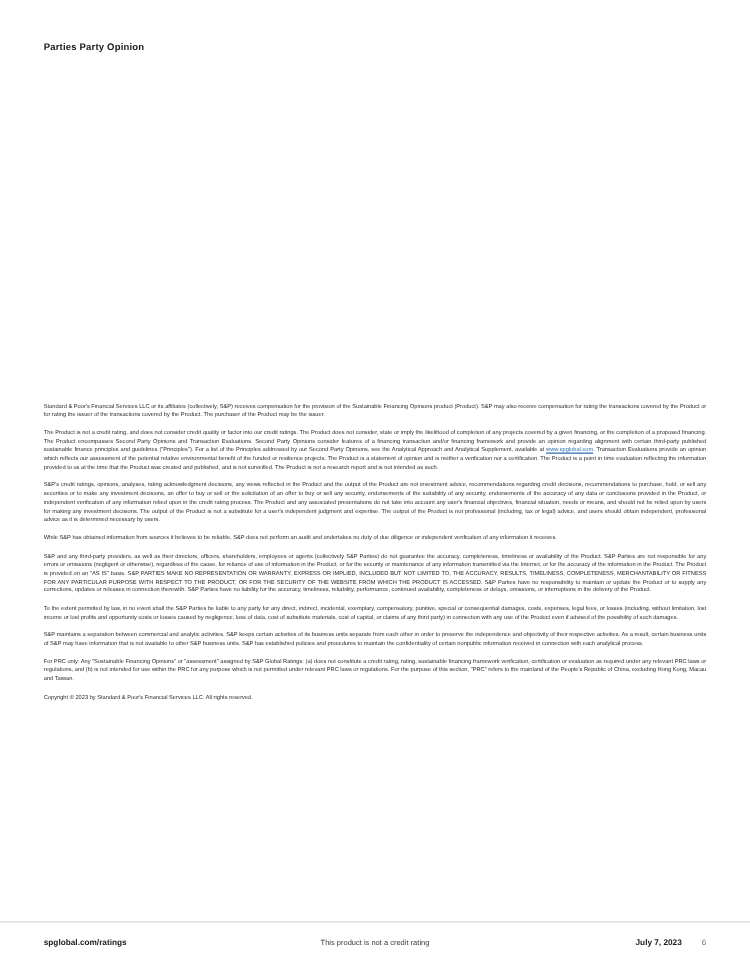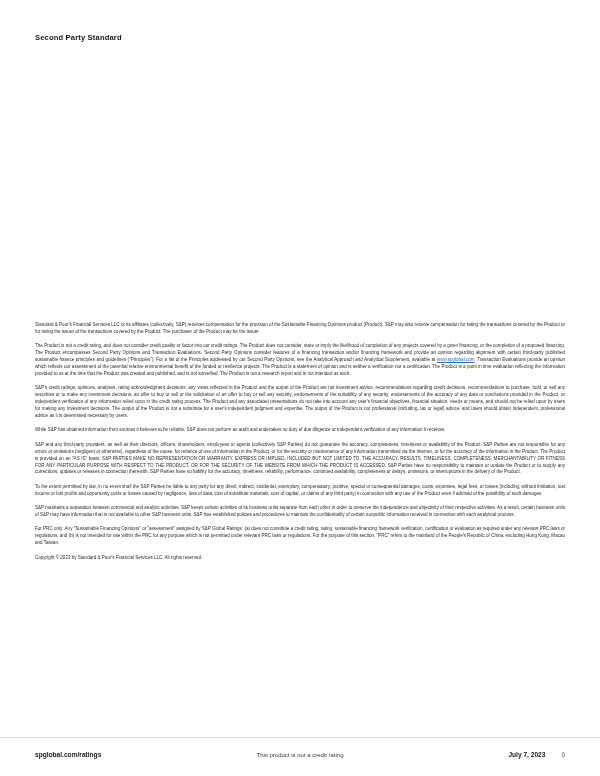--- a/index.html
+++ b/index.html
@@ -96,21 +96,21 @@
     font-weight: normal;
     font-size: 6.4px;
     color: #6a6a6a;
   }
 </style>
 </head>
 <body>
 
 <div class="page">
 
-  <div class="header-title">Second Party Standard</div>
+  <div class="header-title">Parties Party Opinion</div>
 
   <div class="disclaimer">
     <p>Standard &amp; Poor's Financial Services LLC or its affiliates (collectively, S&amp;P) receives compensation for the provision of the Sustainable Financing Opinions product (Product). S&amp;P may also receive compensation for rating the transactions covered by the Product or for rating the issuer of the transactions covered by the Product. The purchaser of the Product may be the issuer.</p>
 
     <p><span>The Product is not a credit rating, and does not consider credit quality or factor into our credit ratings. The Product does not consider, state or imply the likelihood of completion of any projects covered by a given financing, or the completion of a proposed financing. The Product encompasses Second Party Opinions and Transaction Evaluations. Second Party Opinions consider features of a financing transaction and/or financing framework and provide an opinion regarding alignment with certain third-party published sustainable finance principles and guidelines ("Principles"). For a list of the Principles addressed by our Second Party Opinions, see the Analytical Approach and Analytical Supplement, available at <a>www.spglobal.com</a>. Transaction Evaluations provide an opinion which reflects our assessment of the potential relative environmental benefit of the funded or resilience projects. The Product is a statement of opinion and is neither a verification nor a certification. The Product is a point in time evaluation reflecting the information provided to us at the time that the Product was created and published, and is not surveilled. The Product is not a research report and is not intended as such.</span></p>
 
     <p>S&amp;P's credit ratings, opinions, analyses, rating acknowledgment decisions, any views reflected in the Product and the output of the Product are not investment advice, recommendations regarding credit decisions, recommendations to purchase, hold, or sell any securities or to make any investment decisions, an offer to buy or sell or the solicitation of an offer to buy or sell any security, endorsements of the suitability of any security, endorsements of the accuracy of any data or conclusions provided in the Product, or independent verification of any information relied upon in the credit rating process. The Product and any associated presentations do not take into account any user's financial objectives, financial situation, needs or means, and should not be relied upon by users for making any investment decisions. The output of the Product is not a substitute for a user's independent judgment and expertise. The output of the Product is not professional (including, tax or legal) advice, and users should obtain independent, professional advice as it is determined necessary by users.</p>
 
     <p>While S&amp;P has obtained information from sources it believes to be reliable, S&amp;P does not perform an audit and undertakes no duty of due diligence or independent verification of any information it receives.</p>
 

